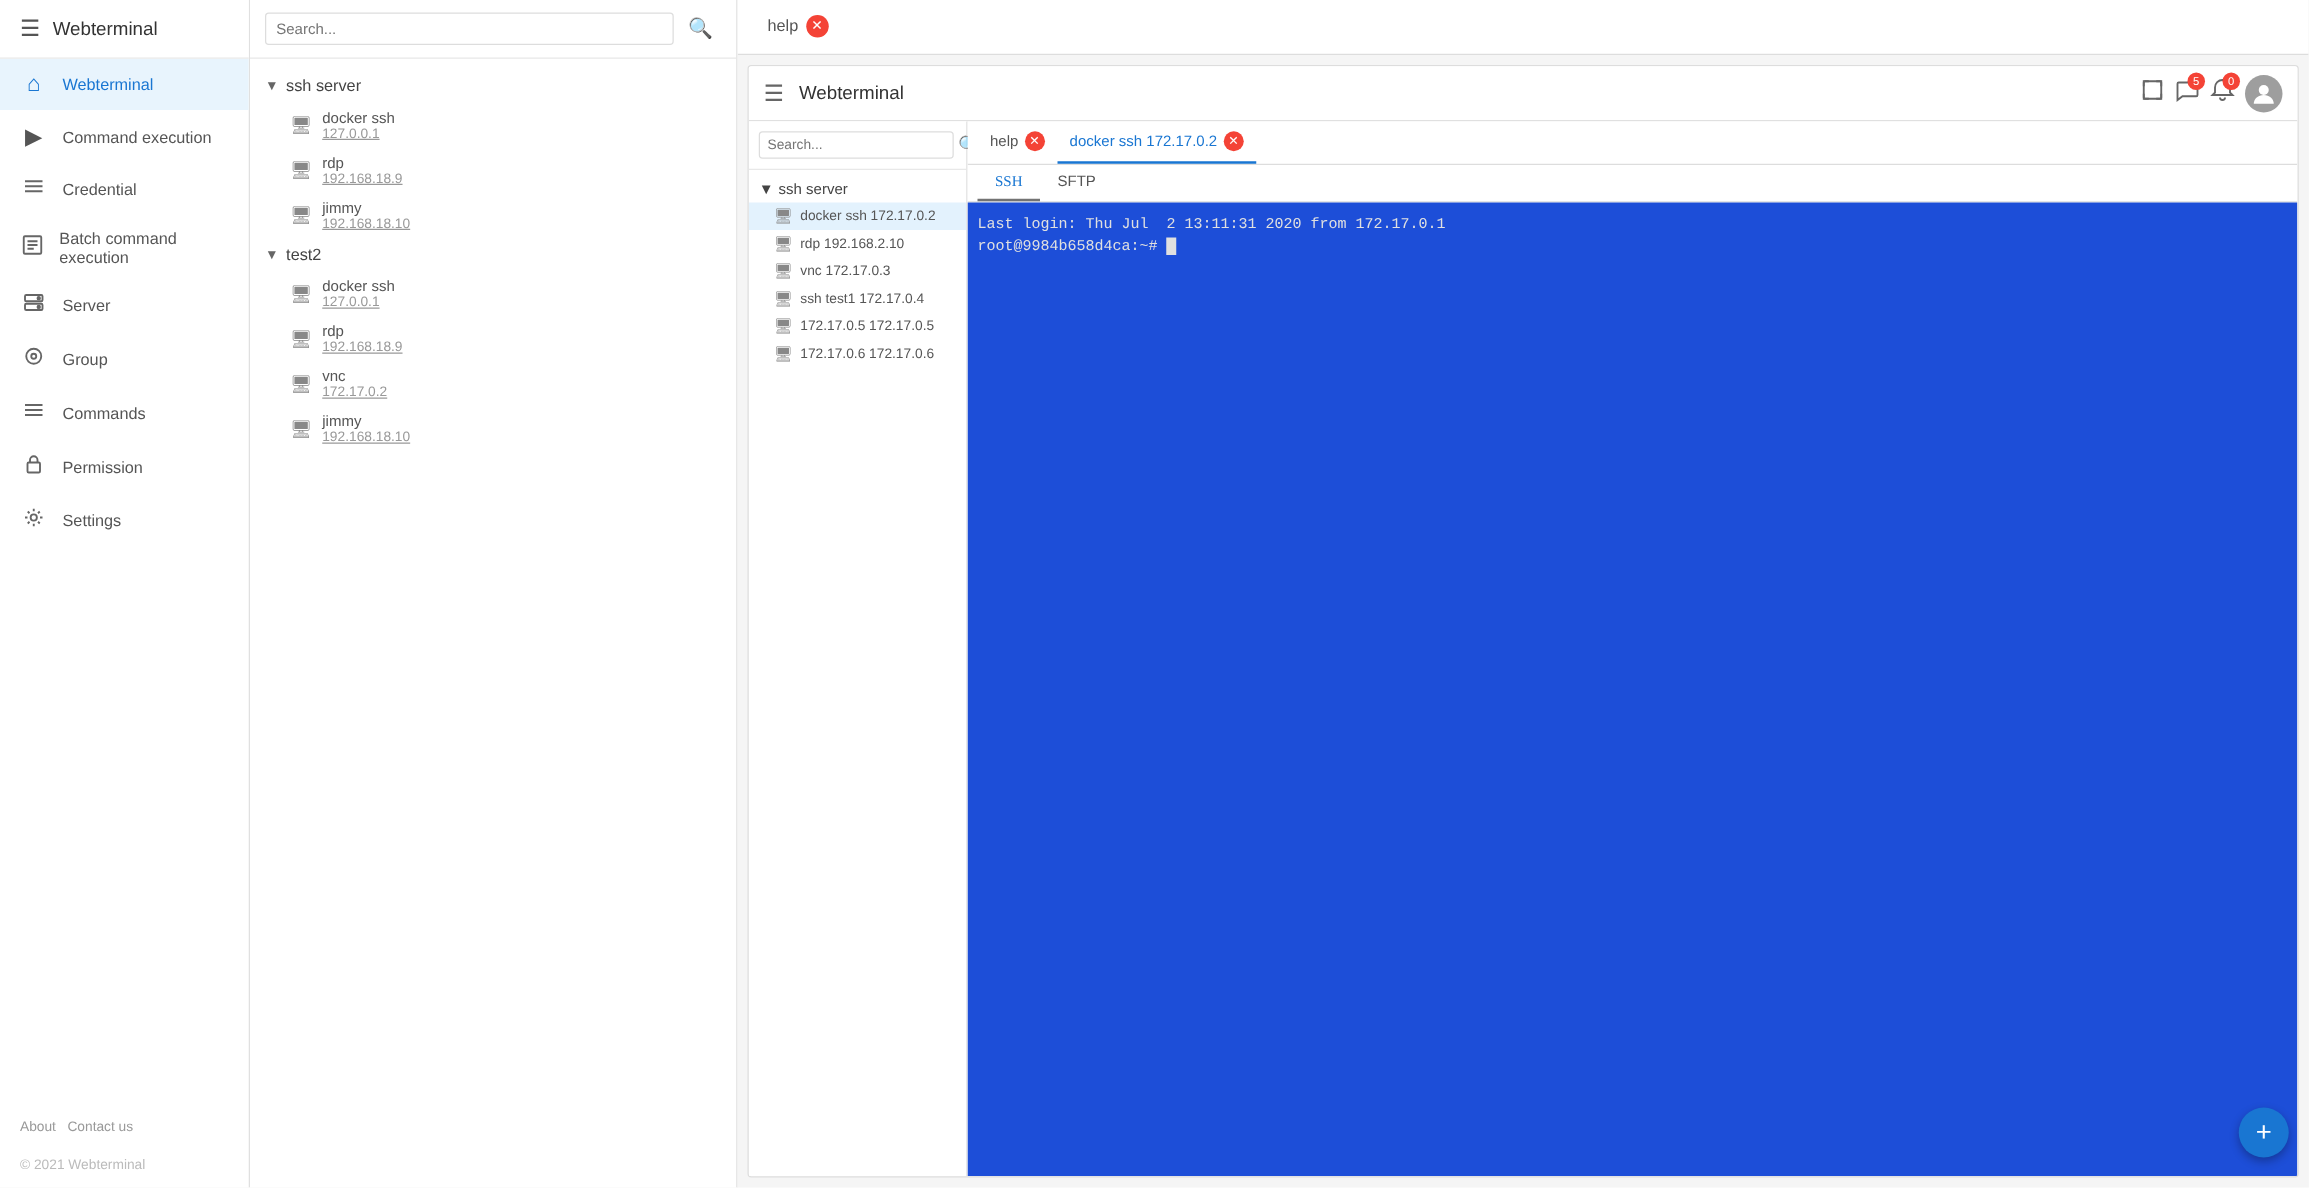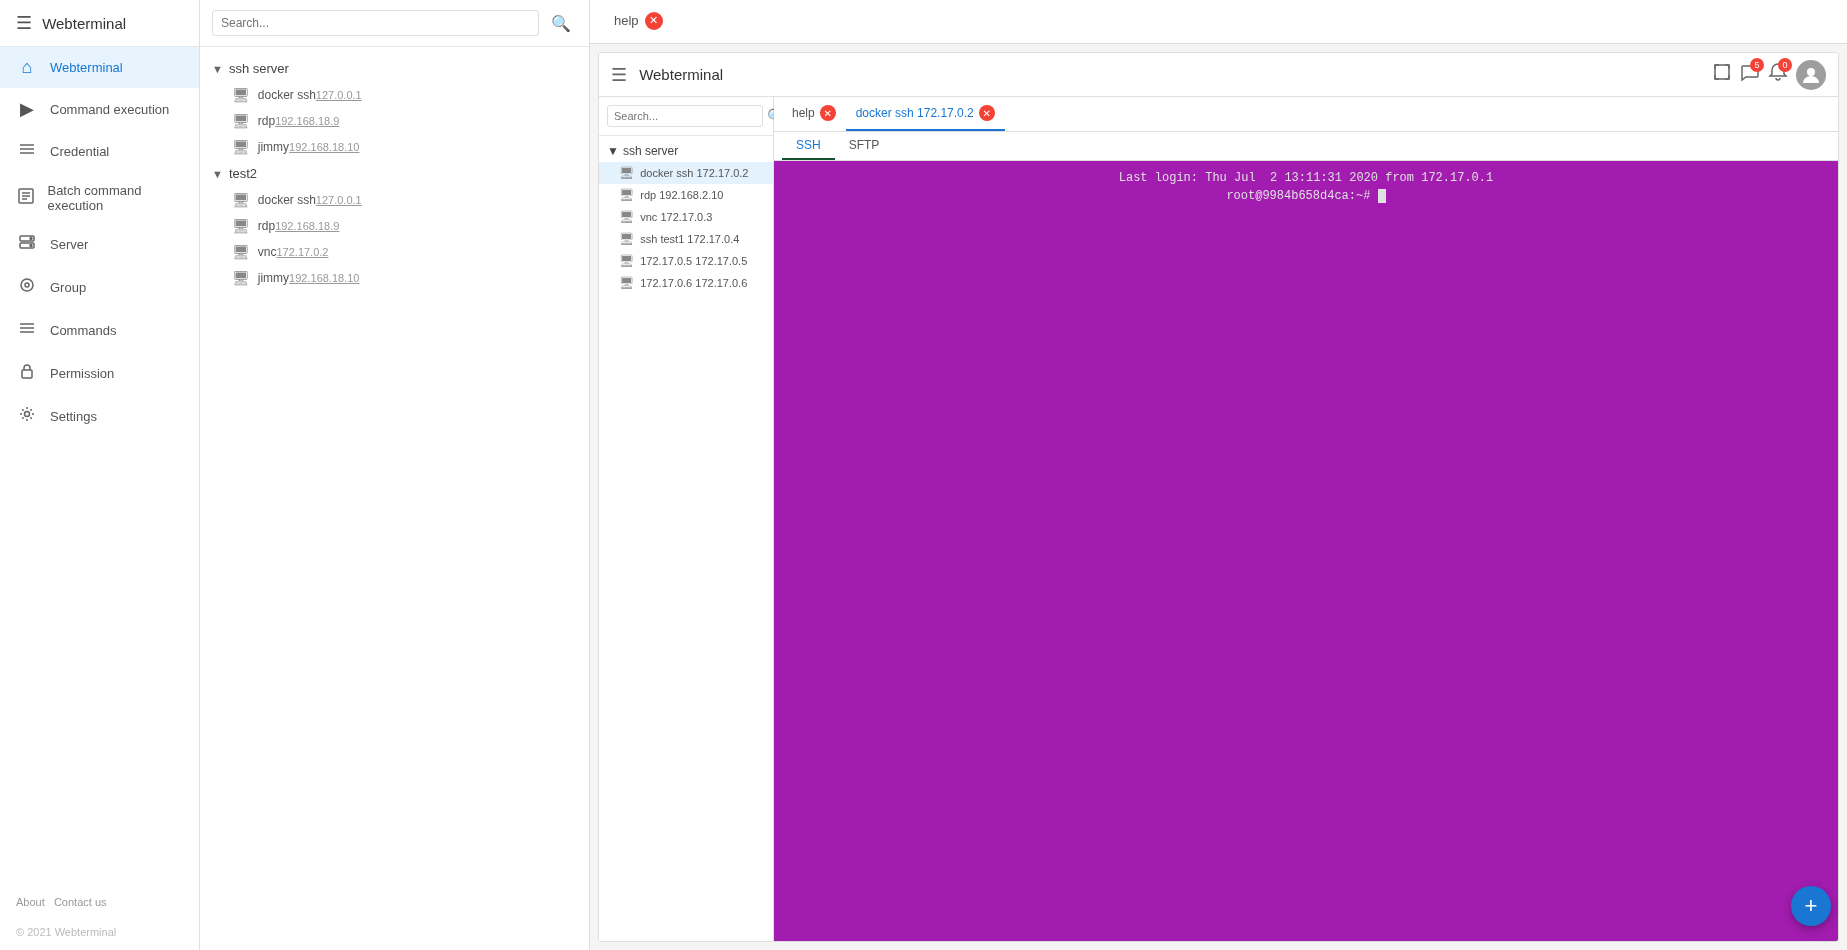--- a/index.html
+++ b/index.html
@@ -96,21 +96,21 @@
       display: flex;
       align-items: center;
       padding: 5px 12px 5px 32px;
       gap: 8px;
       cursor: pointer;
       color: #555;
     }
     .server-item .server-icon { font-size: 14px; color: #888; }
     .server-item .server-name { font-size: 12px; }
     .server-item .server-ip { font-size: 11px; color: #999; text-decoration: underline; }
-    .server-info { display: flex; flex-direction: row; align-items: center; }
+    .server-info { display: flex; flex-direction: column; }
 
     
     .main-content {
       flex: 1;
       display: flex;
       flex-direction: column;
       background: #f5f5f5;
       overflow: hidden;
     }
 
@@ -299,32 +299,31 @@
       border-bottom: 1px solid #ddd;
       padding: 0 8px;
     }
     .ssh-sftp-tab {
       padding: 6px 14px;
       font-size: 12px;
       cursor: pointer;
       border-bottom: 2px solid transparent;
       color: #555;
     }
-    .ssh-sftp-tab.active { border-bottom: 2px solid #14532d; color: #1976d2; }
+    .ssh-sftp-tab.active { border-bottom: 2px solid #737373; color: #1976d2; font-family: Liberation Serif, serif; }
 
     .terminal-screen {
       flex: 1;
-      background: #a21caf;
+      background: #1d4ed8;
       color: #e0e0e0;
       font-family: 'Courier New', monospace;
       font-size: 12px;
       padding: 8px;
       overflow-y: auto;
       position: relative;
-      text-align: center;
     }
     .terminal-screen .term-line { white-space: pre; line-height: 1.5; }
     .cursor {
       display: inline-block;
       width: 8px;
       height: 14px;
       background: #e0e0e0;
       vertical-align: text-bottom;
       animation: blink 1s step-end infinite;
     }

